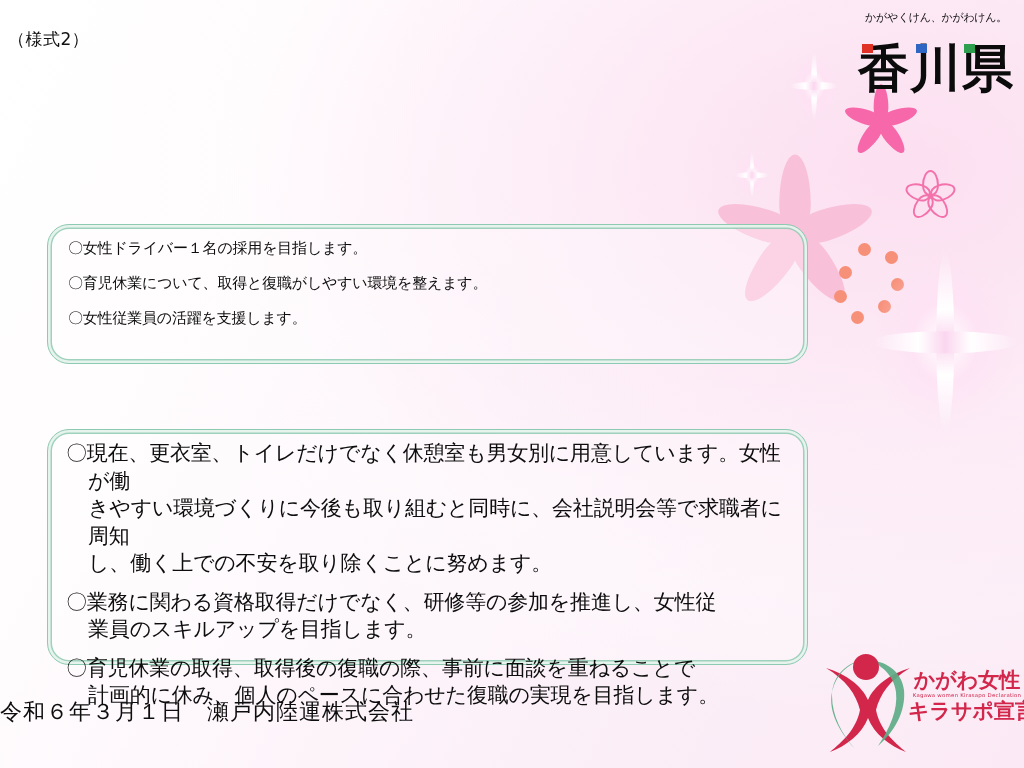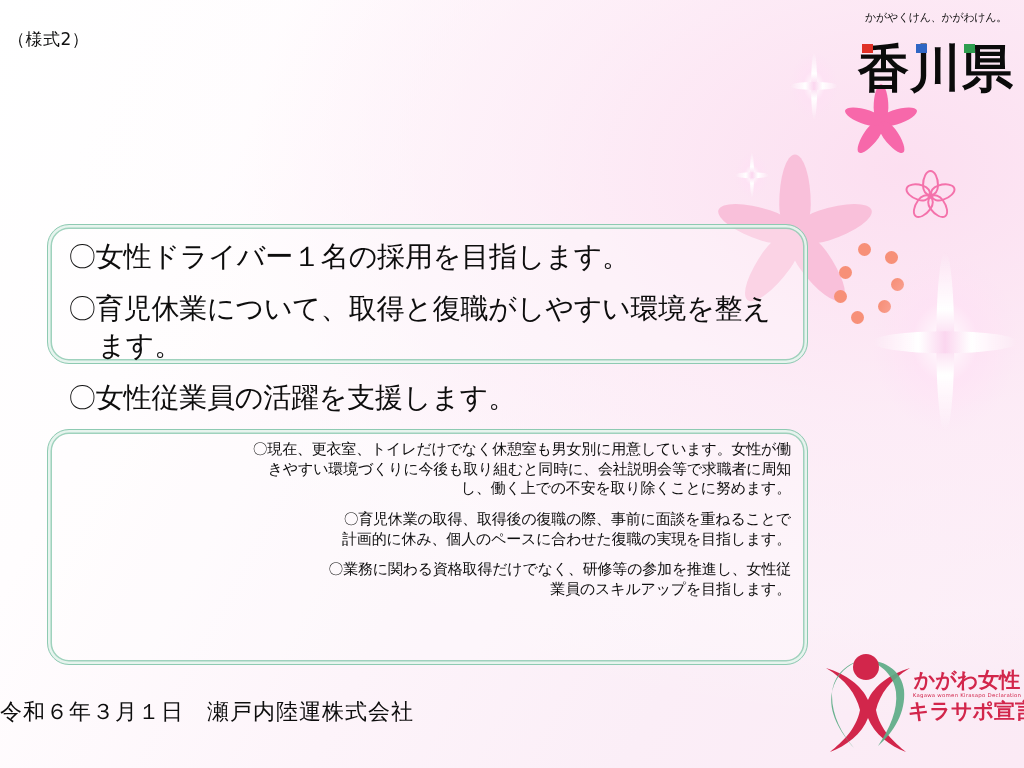--- a/index.html
+++ b/index.html
@@ -179,22 +179,22 @@
   .bullet-item {
     display: block;
     font-size: 21px;
     color: #0d0d0d;
     line-height: 1.32;
     letter-spacing: -0.2px;
     text-indent: -1.05em;
     padding-left: 1.05em;
     white-space: pre-line;
   }
-  #box-goal .bullet-item { margin-bottom: 15px; font-size: 28px; }
-  #box-actions .bullet-item { margin-bottom: 11px; font-size: 15px; line-height: 1.31; text-align: right; }
+  #box-goal .bullet-item { margin-bottom: 15px; font-size: 15px; }
+  #box-actions .bullet-item { margin-bottom: 11px; font-size: 21px; line-height: 1.31; }
 
   
   #footer-line {
     position: absolute;
     left: 0; top: 697px;
     width: 930px;
     text-align: left;
     font-size: 22px;
     color: #0d0d0d;
     letter-spacing: 1px;
@@ -306,24 +306,24 @@
       <li class="bullet-item">〇女性従業員の活躍を支援します。</li>
     </ul>
   </div>
 
 
   <div class="content-box" id="box-actions">
     <ul class="bullet-list">
       <li class="bullet-item">〇現在、更衣室、トイレだけでなく休憩室も男女別に用意しています。女性が働
 きやすい環境づくりに今後も取り組むと同時に、会社説明会等で求職者に周知
 し、働く上での不安を取り除くことに努めます。</li>
+      <li class="bullet-item">〇業務に関わる資格取得だけでなく、研修等の参加を推進し、女性従
+業員のスキルアップを目指します。</li>
       <li class="bullet-item">〇育児休業の取得、取得後の復職の際、事前に面談を重ねることで
 計画的に休み、個人のペースに合わせた復職の実現を目指します。</li>
-      <li class="bullet-item">〇業務に関わる資格取得だけでなく、研修等の参加を推進し、女性従
-業員のスキルアップを目指します。</li>
     </ul>
   </div>
 
   <div id="footer-line">令和６年３月１日　瀬戸内陸運株式会社</div>
 
   <div id="kirasapo-logo">
     <svg id="kirasapo-figure" viewBox="0 0 96 104">
       <path d="M10 14 C30 26, 40 40, 44 56 C40 76, 26 88, 14 98 C30 92, 46 80, 52 64 C58 80, 74 92, 90 98 C78 88, 64 76, 60 56 C64 40, 74 26, 94 14 C74 20, 58 32, 52 46 C46 32, 30 20, 10 14 Z" fill="#d2264b"></path>
       <path d="M50 6 C66 10, 78 22, 80 38 C82 56, 74 74, 62 92 C78 78, 90 58, 88 36 C86 18, 70 6, 50 6 Z" fill="#5cab86" opacity="0.92"></path>
       <path d="M46 6 C28 10, 16 24, 16 42 C16 62, 26 80, 38 94 C24 78, 12 58, 16 38 C20 20, 32 10, 46 6 Z" fill="#5cab86" opacity="0.92"></path>

